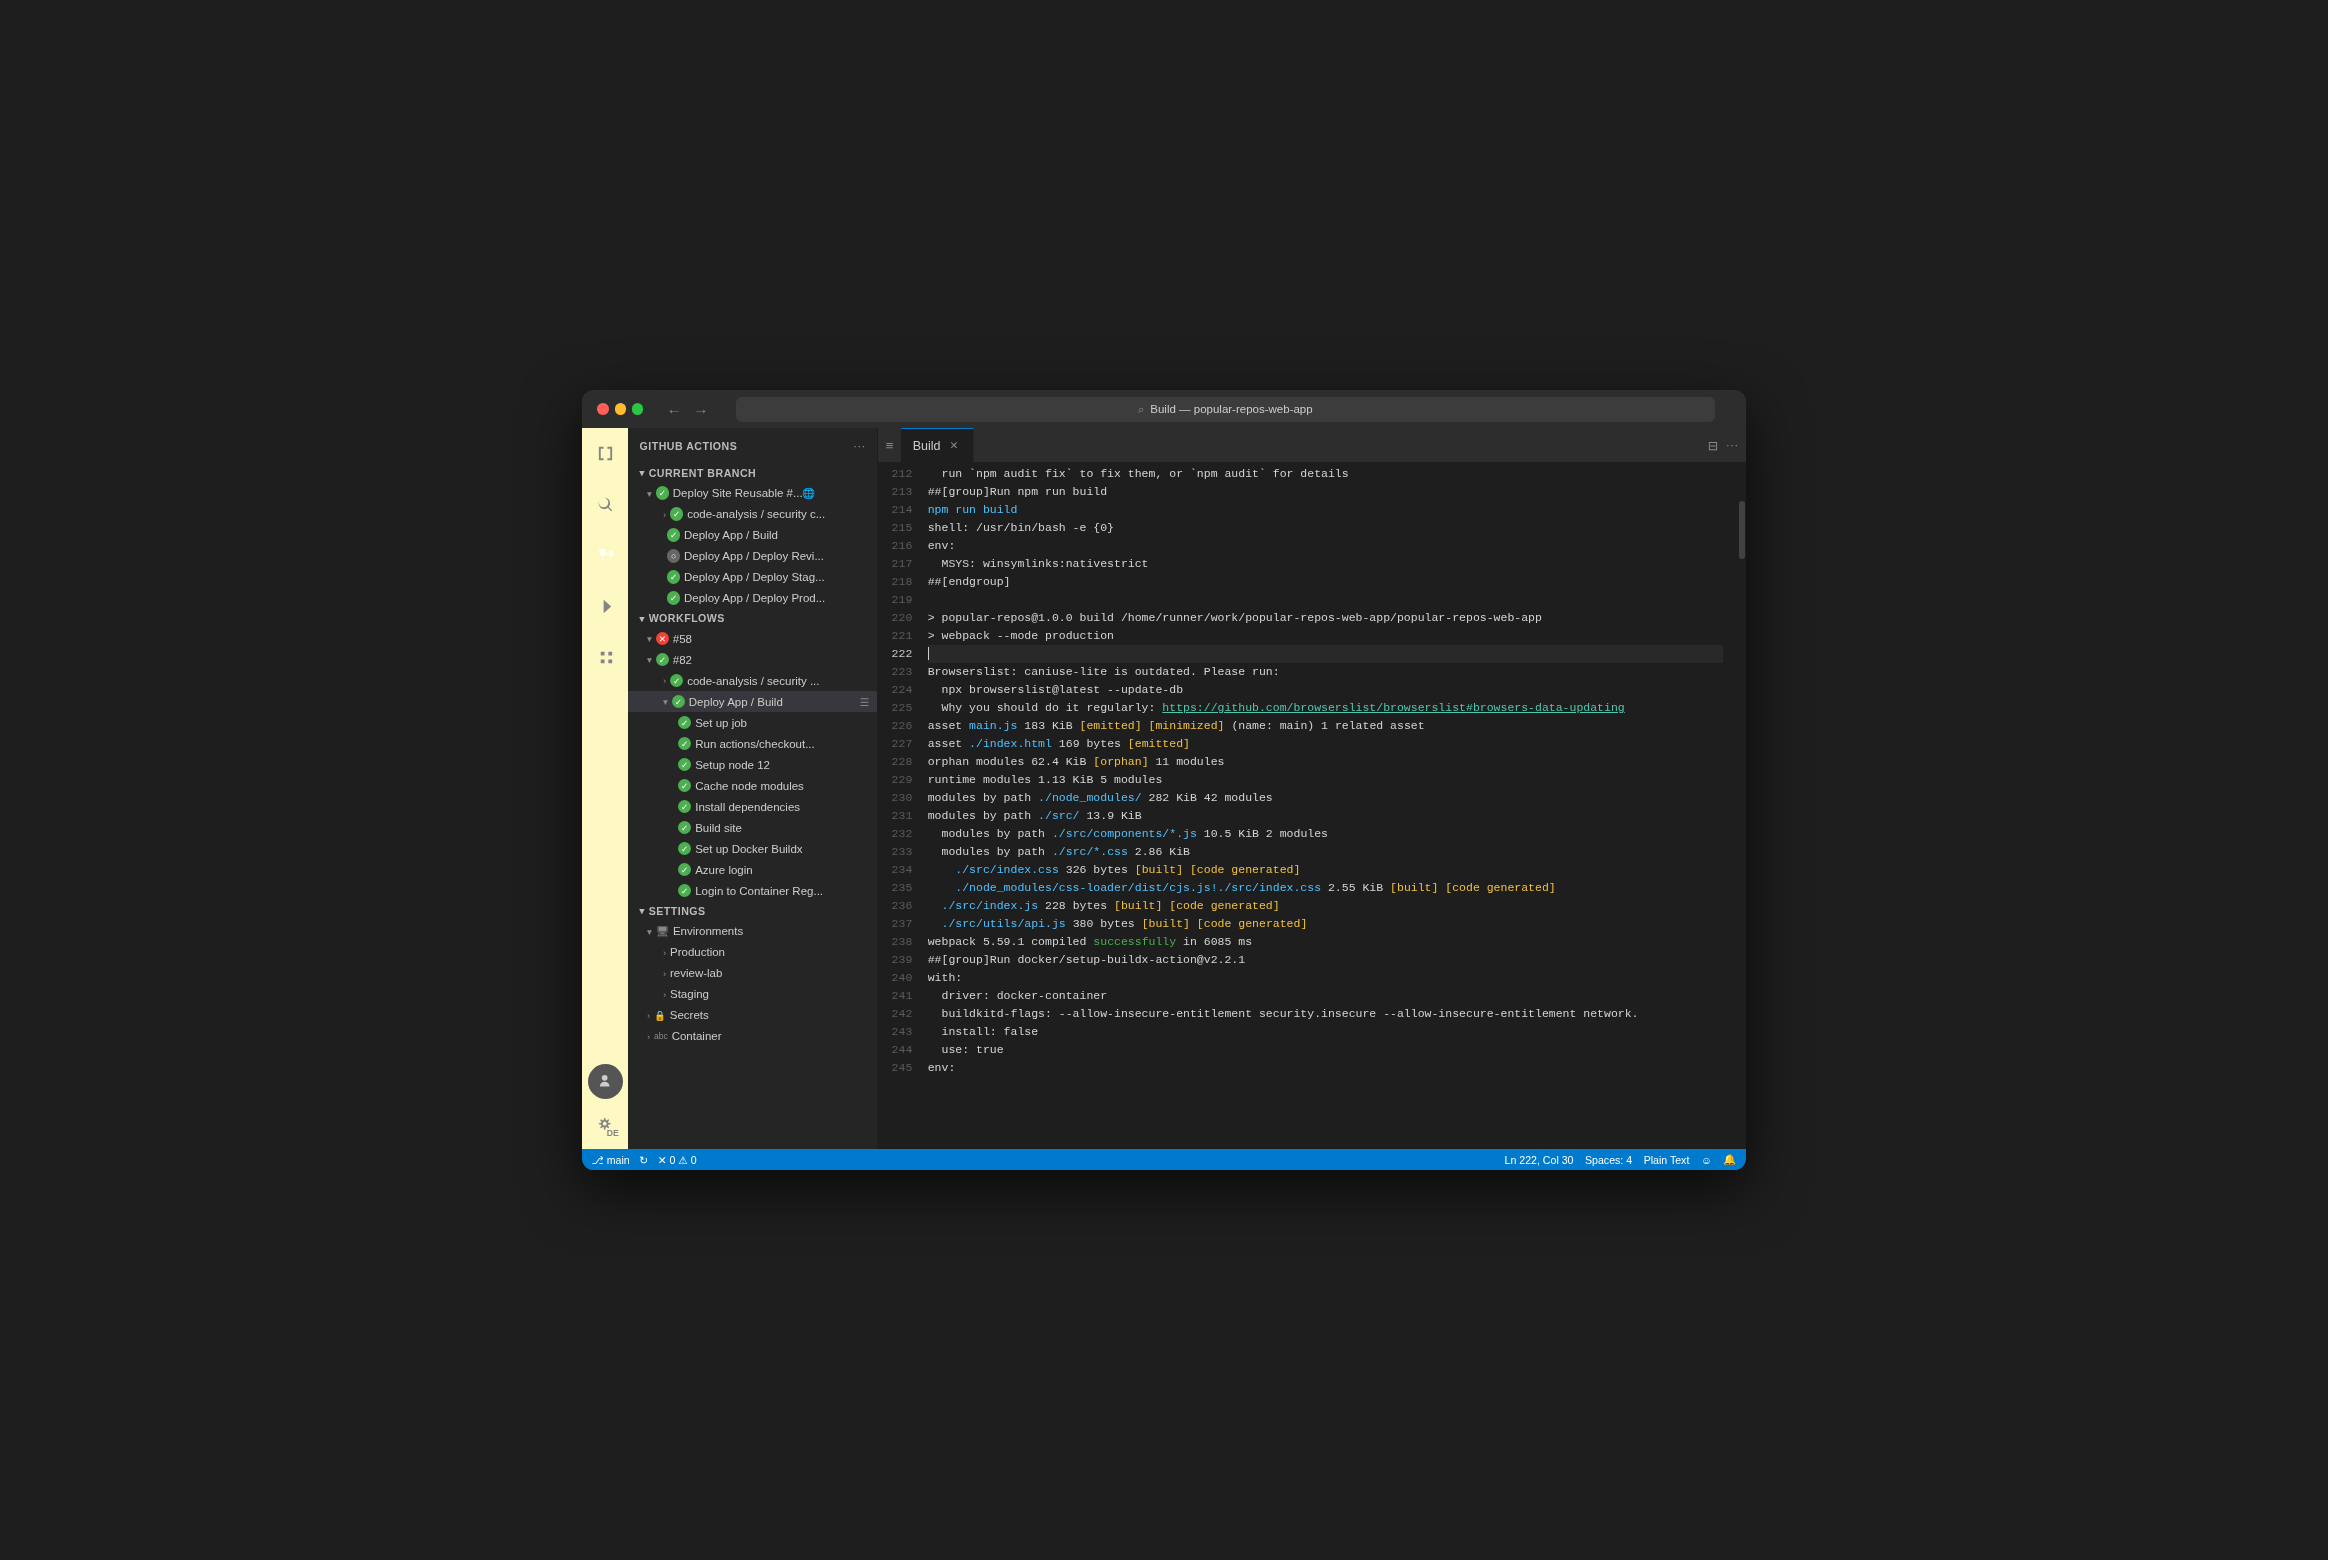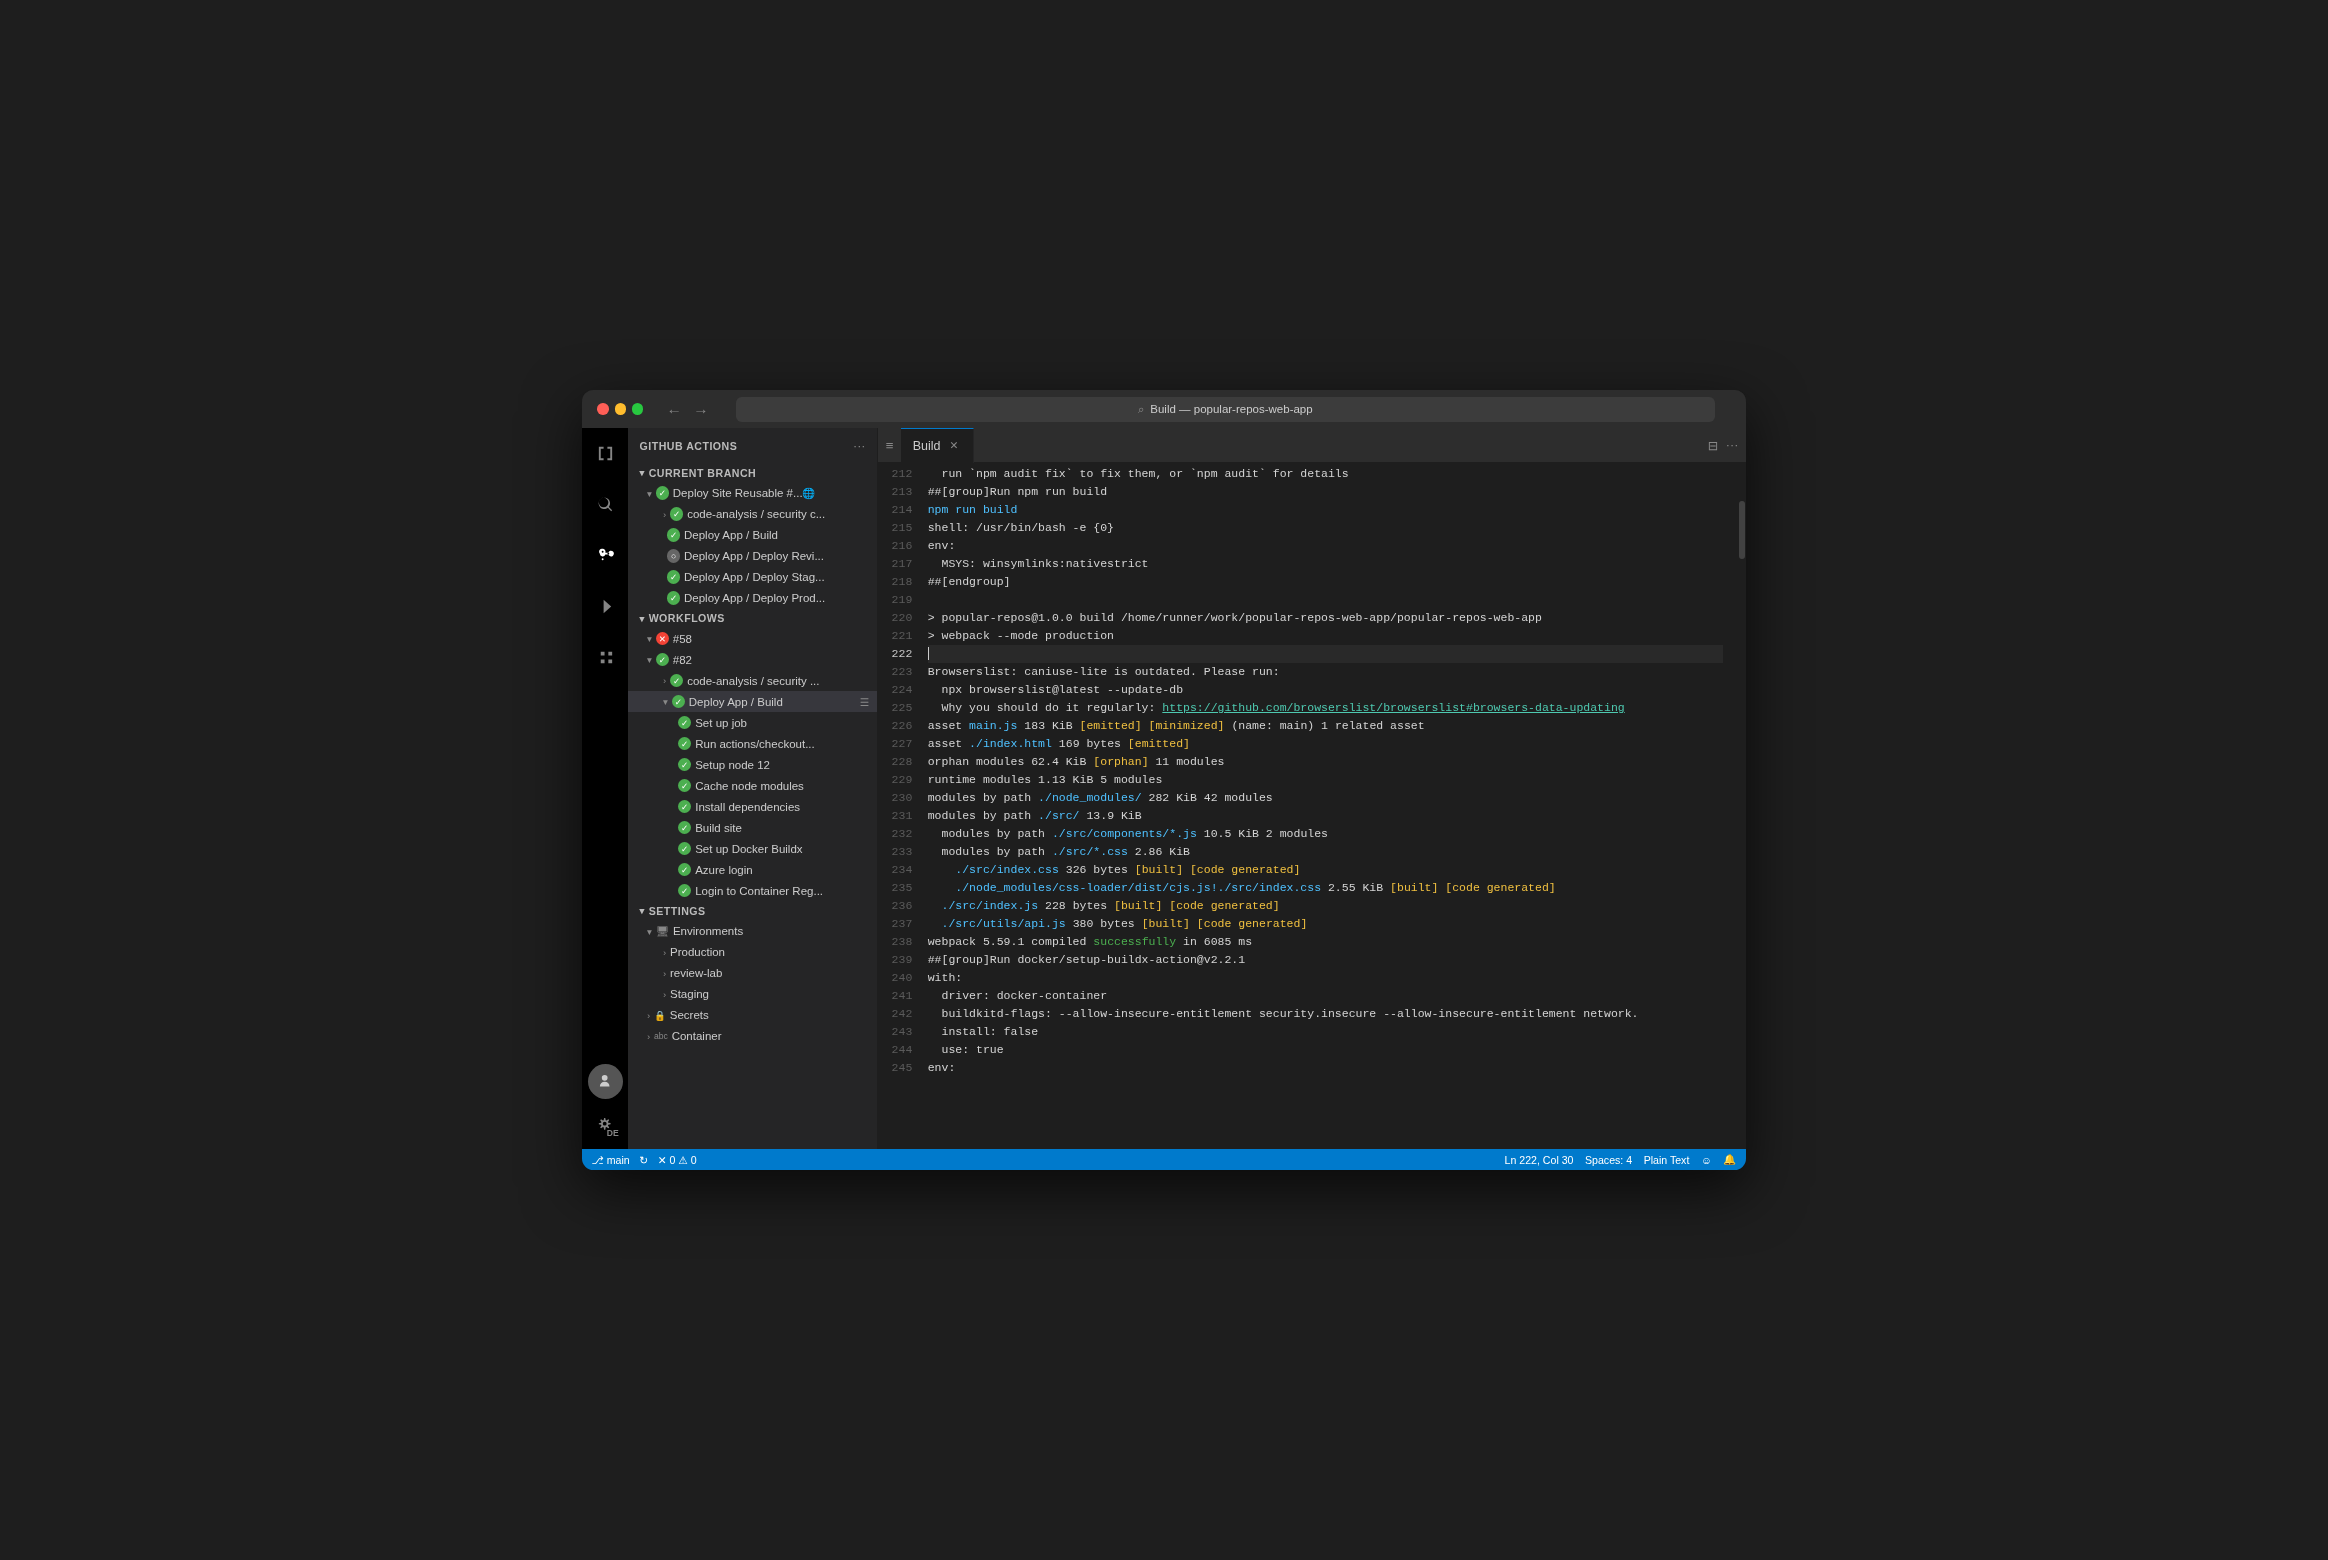--- a/index.html
+++ b/index.html
@@ -68,21 +68,21 @@
       font-size: 11.5px;
     }
     .search-icon-addr { margin-right: 5.8px; color: #888; }
     .main-container {
       display: flex;
       flex: 1;
       overflow: hidden;
     }
     .activity-bar {
       width: 46px;
-      background: #000000;
+      background: #fef9c3;
       display: flex;
       flex-direction: column;
       align-items: center;
       padding: 7.7px 0;
       gap: 16px;
       flex-shrink: 0;
     }
     .activity-icon {
       width: 35px;
       height: 35px;

